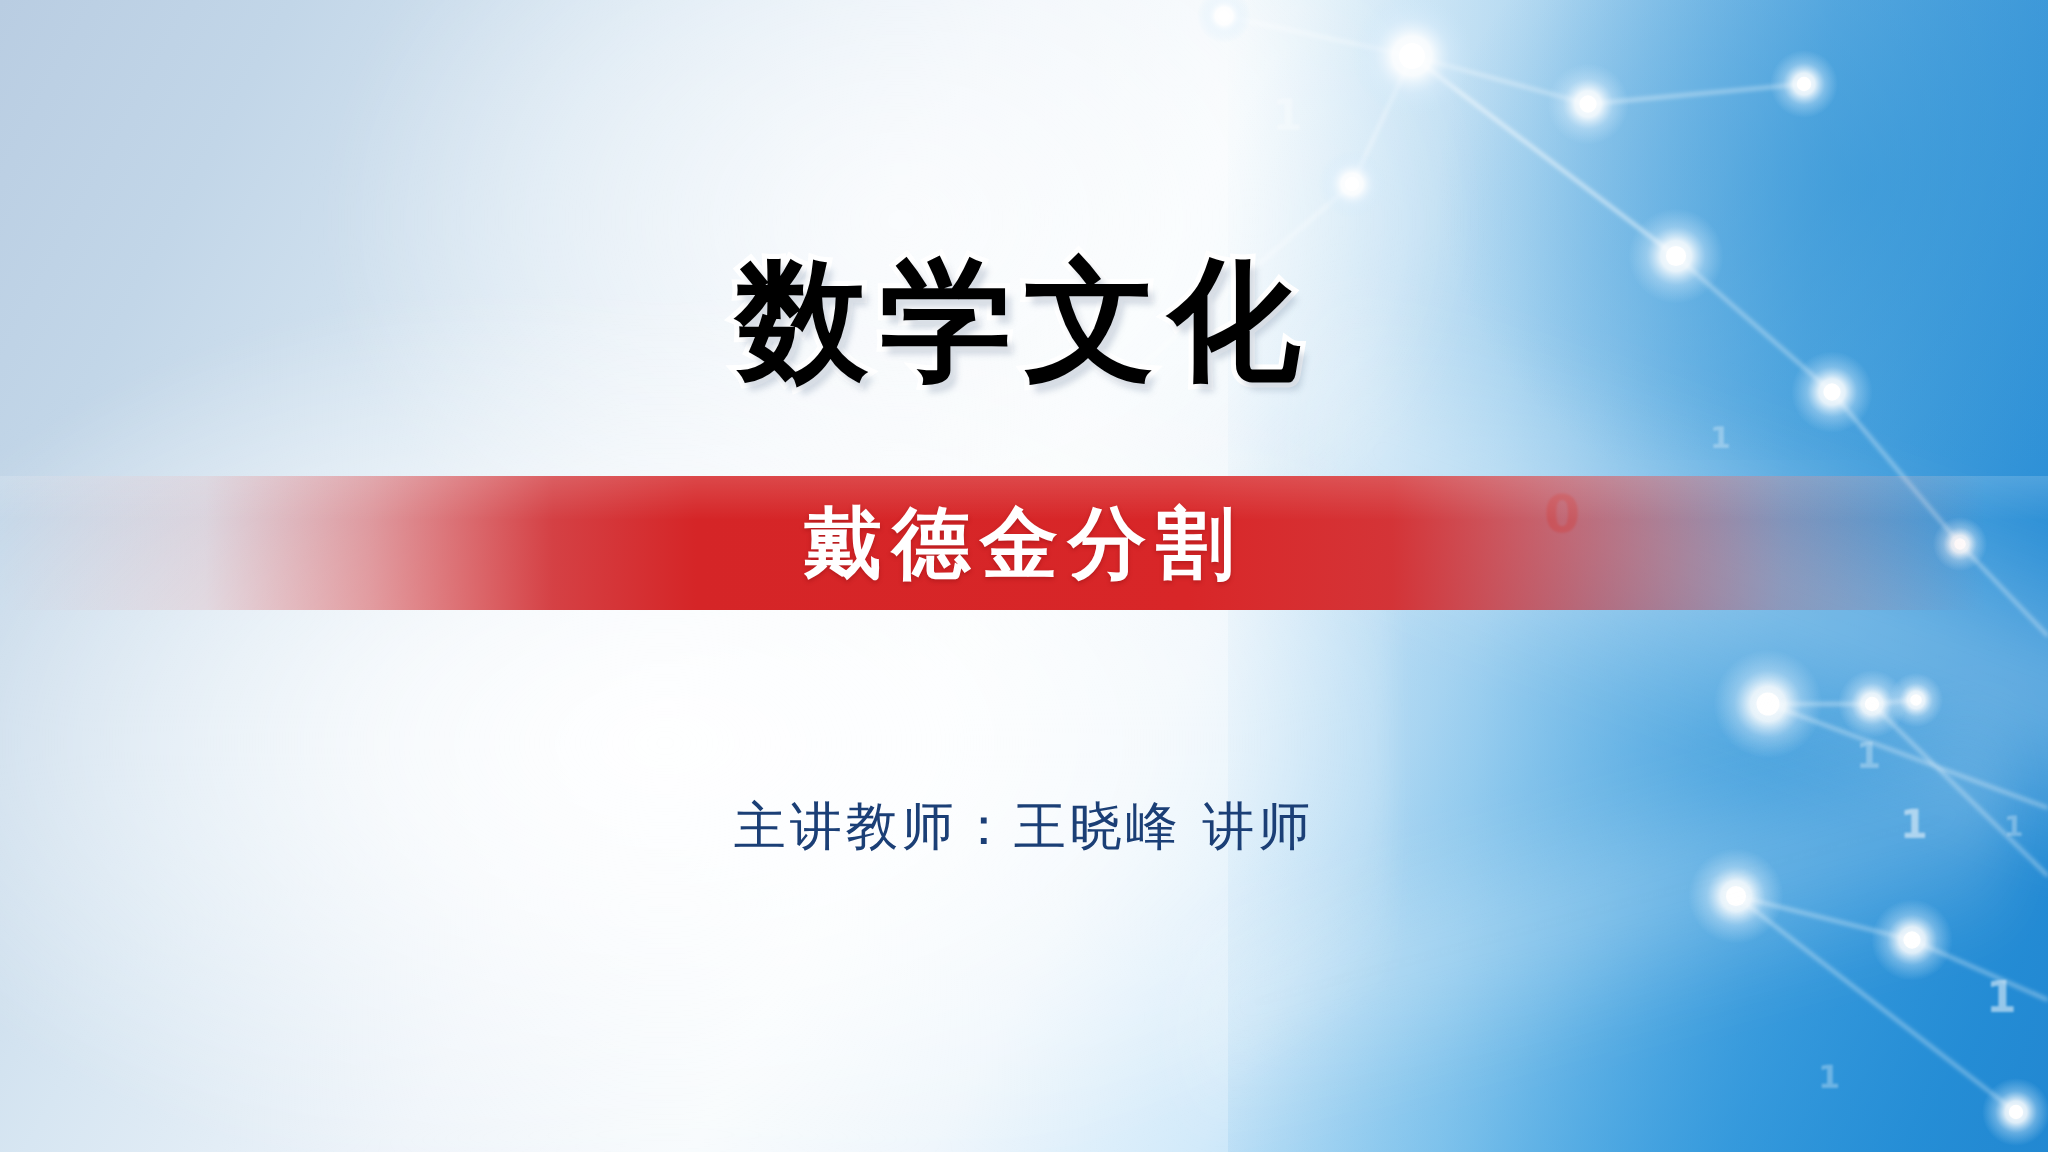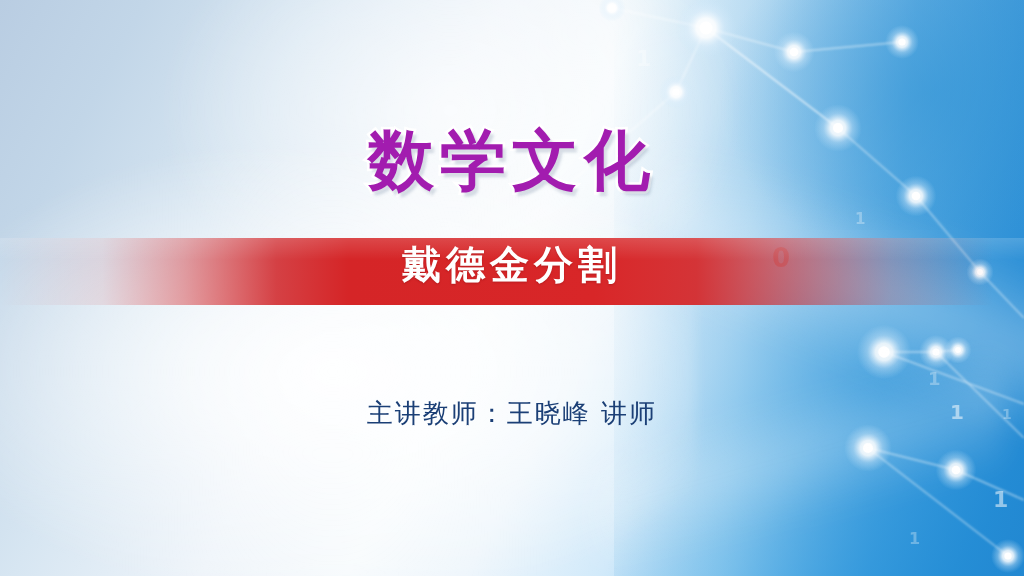--- a/index.html
+++ b/index.html
@@ -141,21 +141,21 @@
   .title {
     position: absolute;
     left: 0;
     right: 0;
     top: 128px;
     text-align: center;
     font-size: 66px;
     line-height: 1;
     font-weight: 700;
     letter-spacing: 6px;
-    color: #a21caf;
+    color: #000000;
     -webkit-text-stroke: 5px #ffffff;
     paint-order: stroke fill;
     text-shadow:
       3px 4px 3px rgba(120,140,165,0.30),
       0 1px 0 rgba(255,255,255,0.9);
   }
 
   
 
   .banner {
@@ -169,21 +169,21 @@
       rgba(207,34,38,0.10) 10%,
       rgba(207,34,38,0.42) 18%,
       rgba(207,34,38,0.86) 27%,
       rgba(213,37,39,1.00) 34%,
       rgba(216,38,40,1.00) 58%,
       rgba(213,37,39,0.92) 68%,
       rgba(207,34,38,0.55) 78%,
       rgba(207,34,38,0.22) 87%,
       rgba(207,34,38,0.00) 97%);
     display: flex;
-    align-items: flex-start;
+    align-items: center;
     justify-content: center;
   }
 
   .banner-sheen {
     position: absolute;
     left: 0; right: 0; top: 0;
     height: 22px;
     background: linear-gradient(180deg,
       rgba(255,255,255,0.16) 0%,
       rgba(255,255,255,0.0) 100%);

